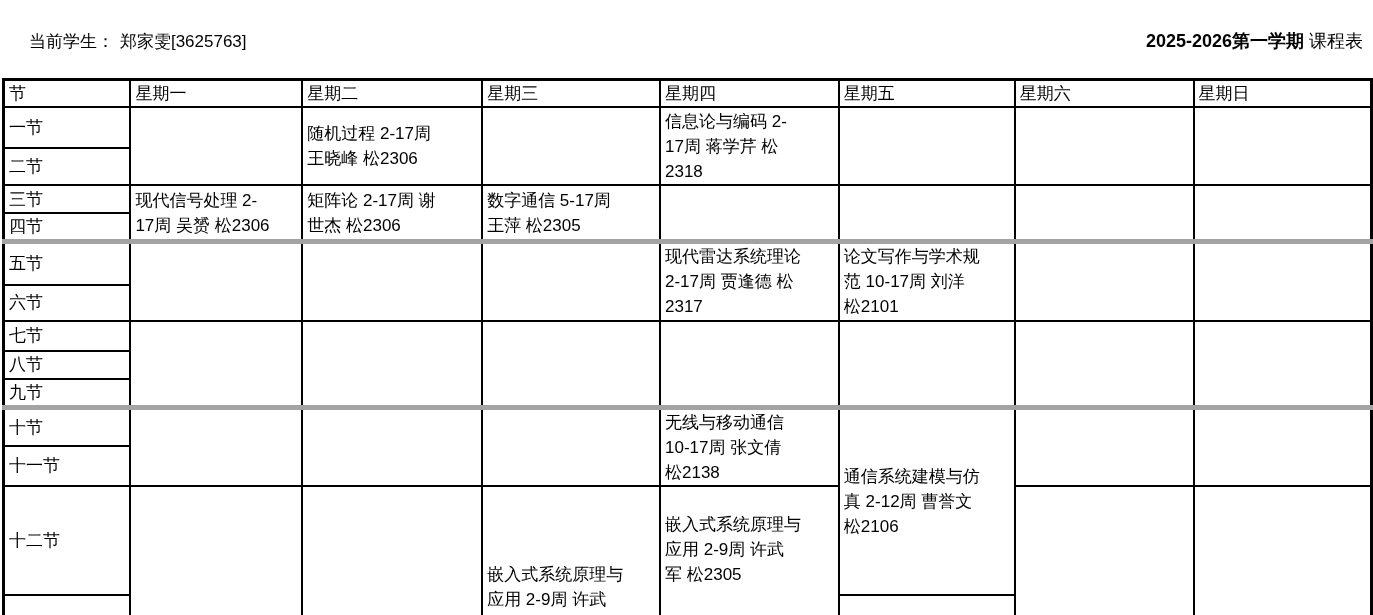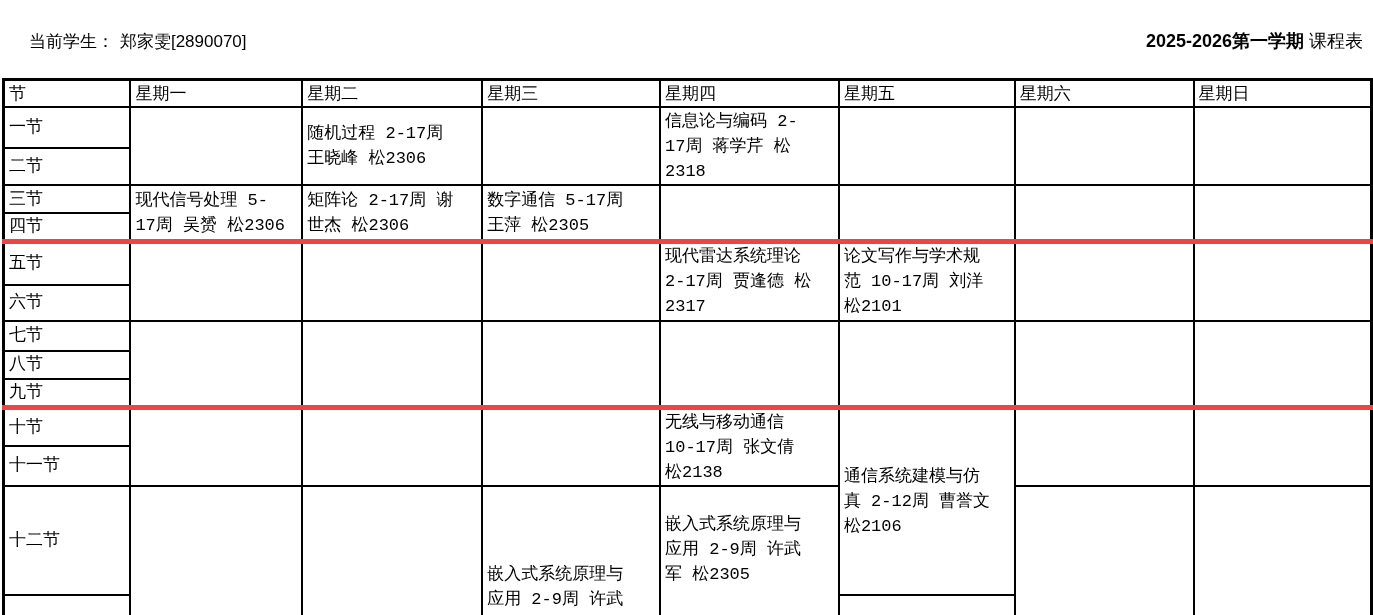--- a/index.html
+++ b/index.html
@@ -31,21 +31,21 @@
     border: 2px solid #000;
     padding: 0 4px;
     font-size: 17px;
     line-height: 25px;
     font-weight: normal;
     text-align: left;
     vertical-align: middle;
     overflow: hidden;
   }
   thead { border-bottom: 2px solid #000; }
-  tbody.block { border-bottom: 5px solid #ef4444; font-family: Liberation Mono, monospace; }
+  tbody.block { border-bottom: 5px solid #a3a3a3; }
   .course { white-space: pre-line; }
   .course-entry { white-space: pre-line; }
 
   tr.rh  { height: 26px; }
   tr.r1  { height: 41px; }
   tr.r2  { height: 37px; }
   tr.r3  { height: 28px; }
   tr.r4  { height: 25px; }
   tr.r5  { height: 43px; margin-top: 48px; }
   tr.r6  { height: 36px; }
@@ -55,21 +55,21 @@
   tr.r10 { height: 38px; margin-left: 36px; }
   tr.r11 { height: 38px; }
   tr.r12 { height: 72px; }
   tr.r13 { height: 78px; }
 </style>
 </head>
 <body>
 
 <div class="topbar">
   <div class="student-info">
-    <span class="student-label">当前学生：</span><span>郑家雯[2890070]</span>
+    <span class="student-label">当前学生：</span><span>郑家雯[3625763]</span>
   </div>
   <div class="page-title">
     <span class="semester">2025-2026第一学期</span><span class="title-suffix"> 课程表</span>
   </div>
 </div>
 
 <table class="schedule">
   <colgroup>
     <col style="width:127px">
       <col style="width:172px">
@@ -105,21 +105,21 @@
 2318</td>
       <td rowspan="2" class="empty"></td>
       <td rowspan="2" class="empty"></td>
       <td rowspan="2" class="empty"></td>
     </tr>
     <tr class="r2">
       <td class="plabel">二节</td>
     </tr>
     <tr class="r3">
       <td class="plabel">三节</td>
-      <td rowspan="2" class="course">现代信号处理 5-
+      <td rowspan="2" class="course">现代信号处理 2-
 17周 吴赟 松2306</td>
       <td rowspan="2" class="course">矩阵论 2-17周 谢
 世杰 松2306</td>
       <td rowspan="2" class="course">数字通信 5-17周
 王萍 松2305</td>
       <td rowspan="2" class="empty"></td>
       <td rowspan="2" class="empty"></td>
       <td rowspan="2" class="empty"></td>
       <td rowspan="2" class="empty"></td>
     </tr>

